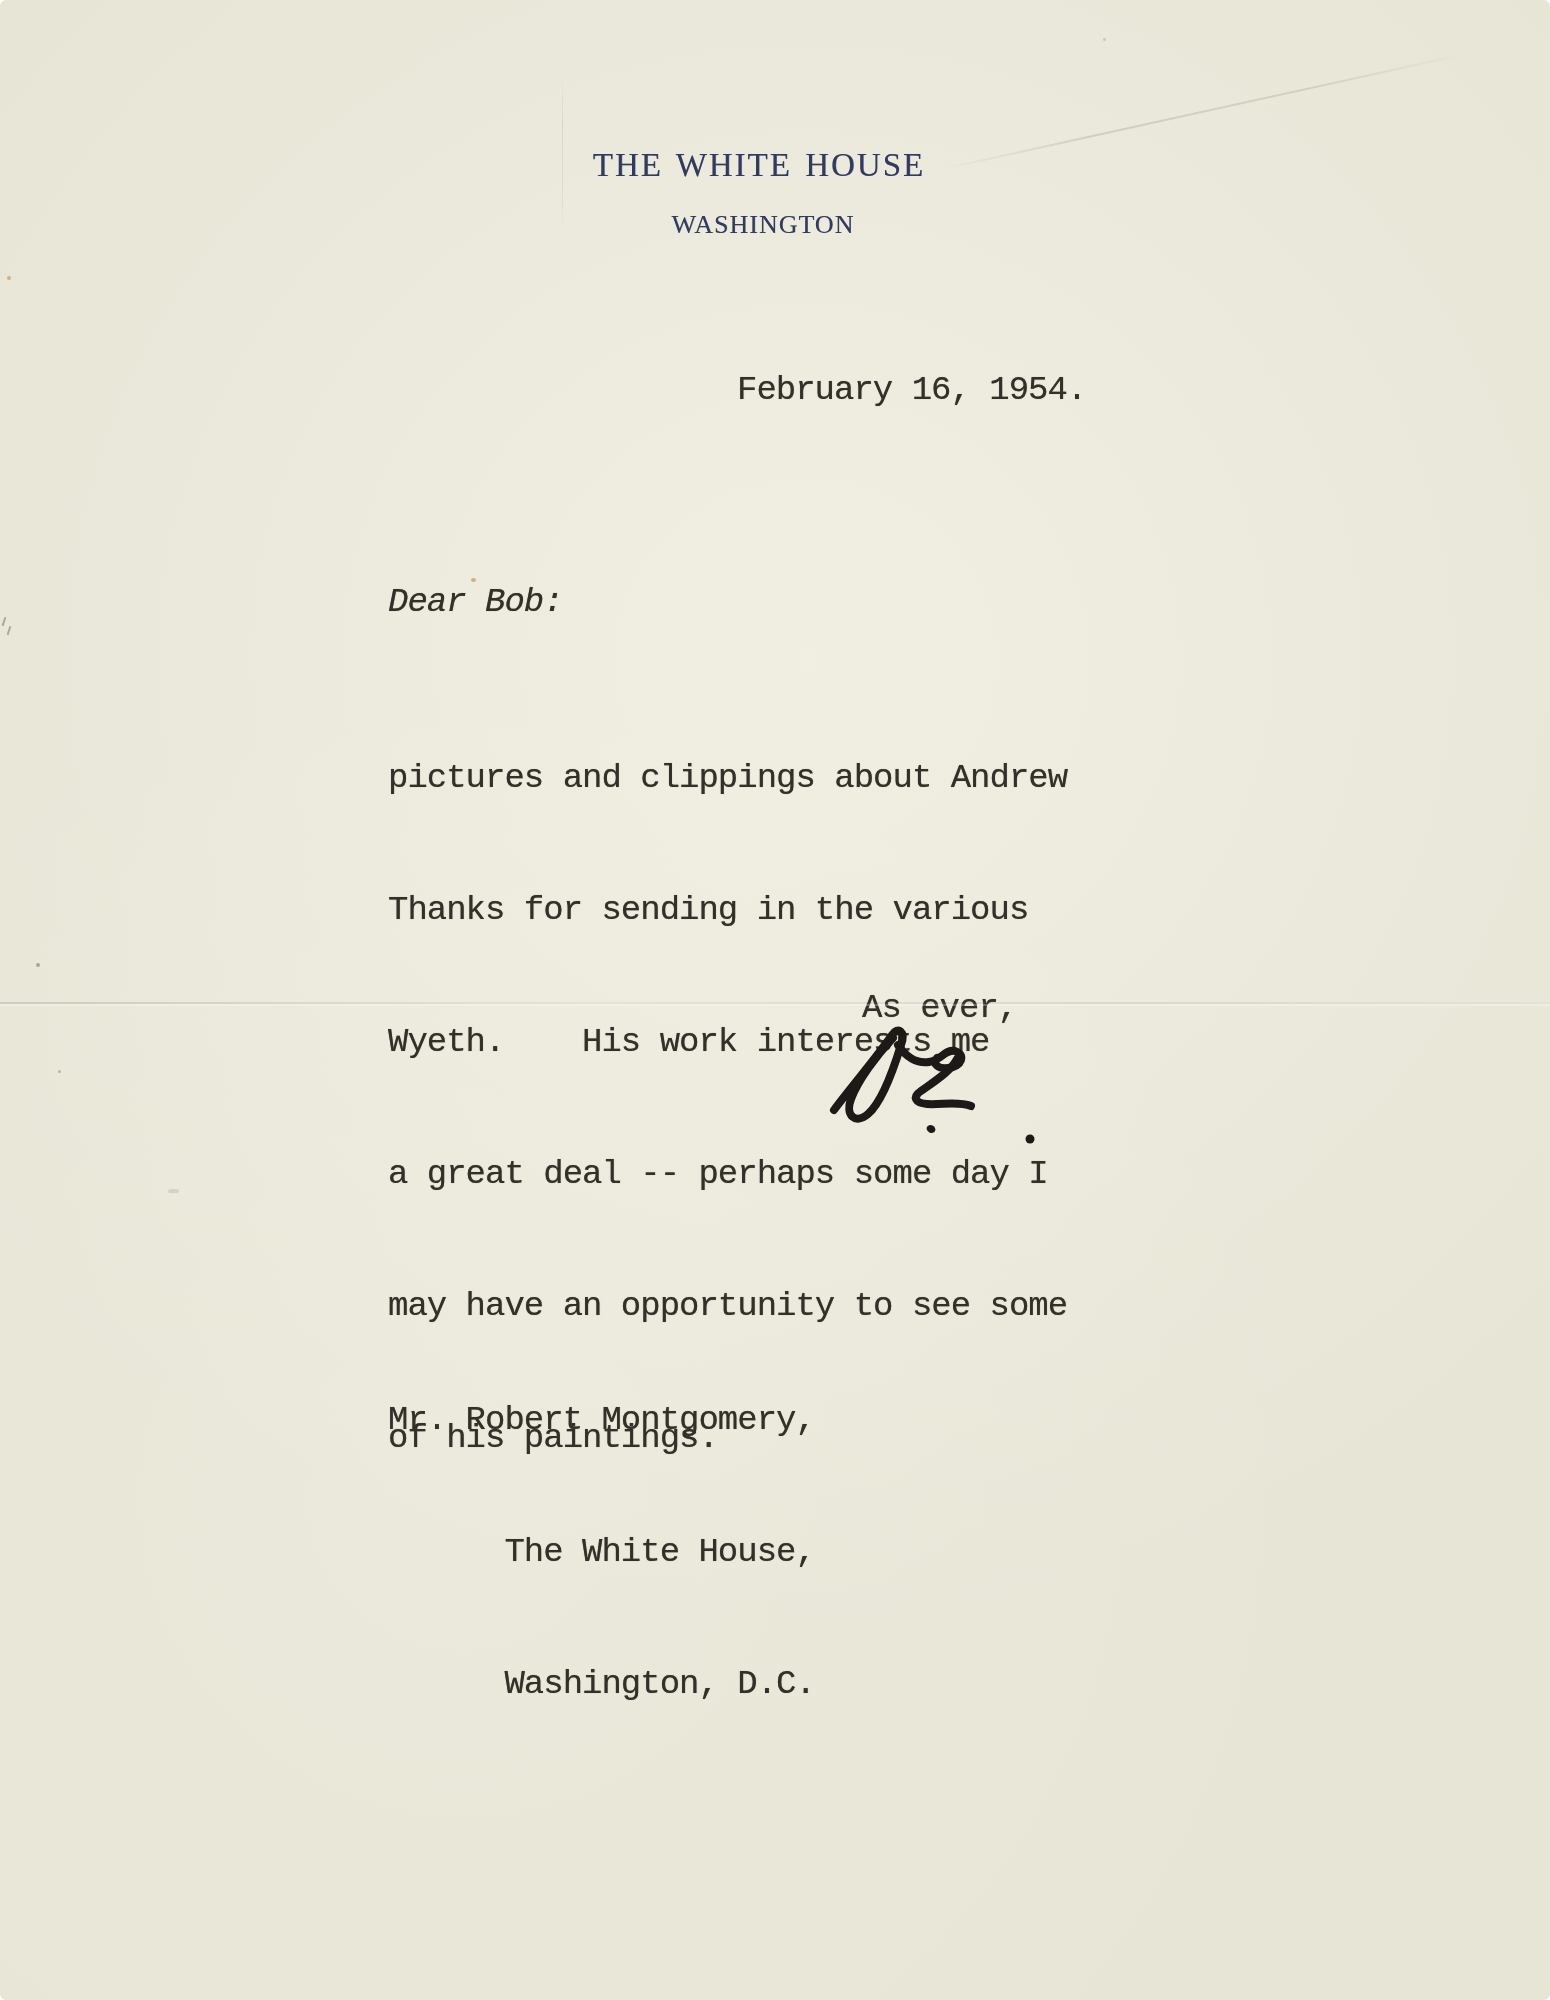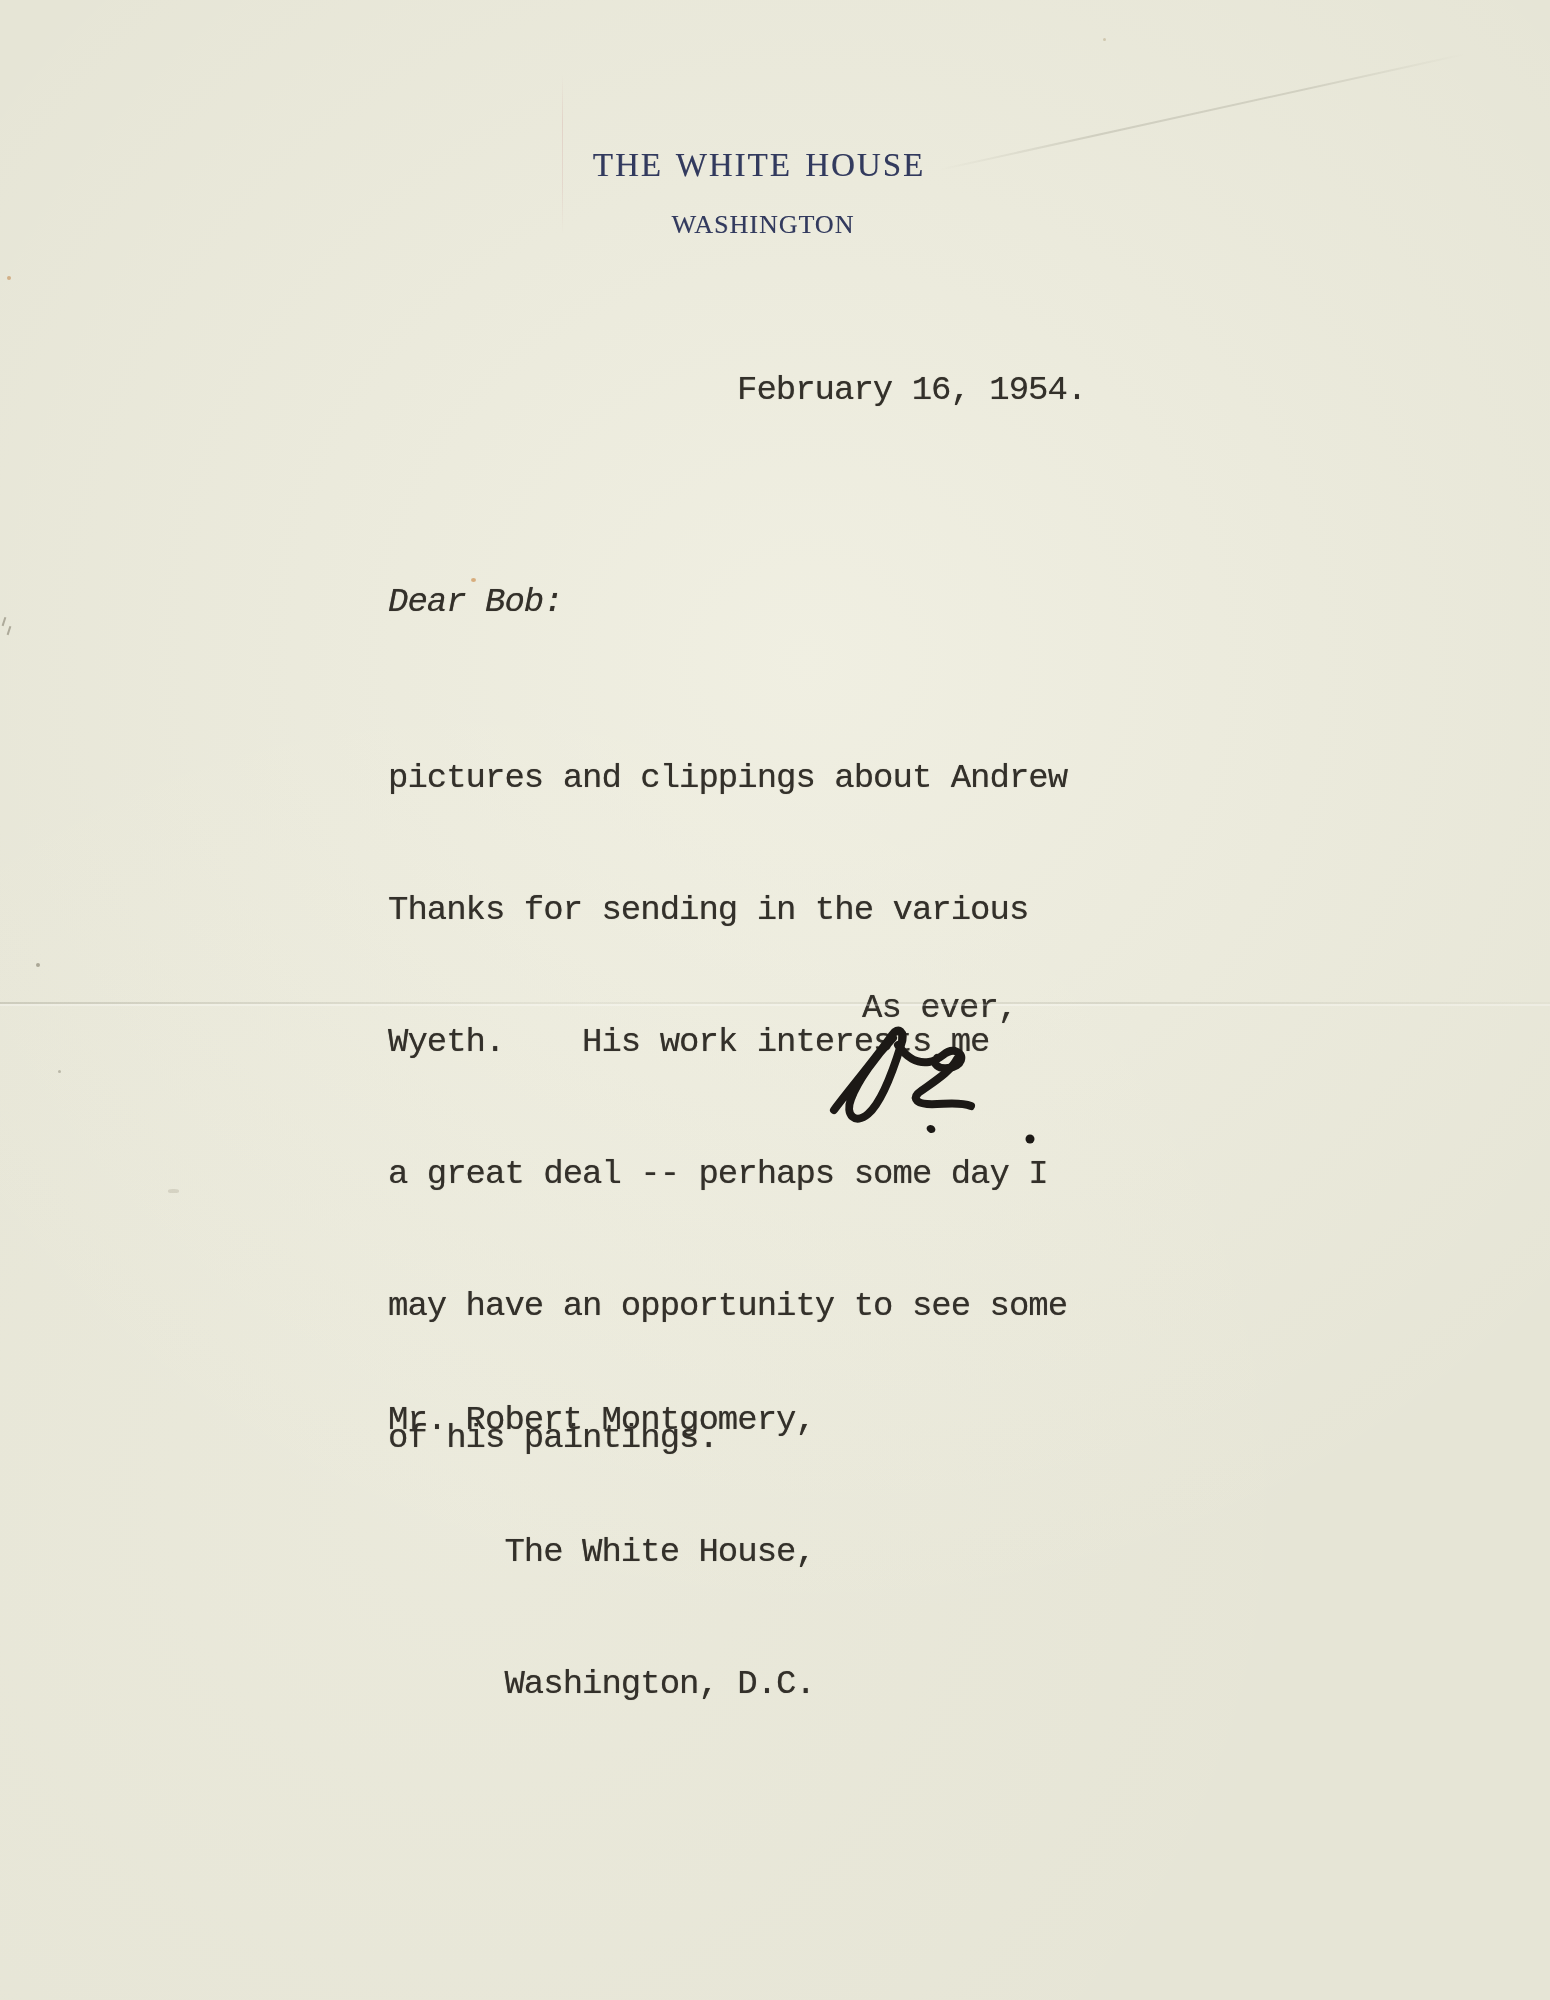--- a/index.html
+++ b/index.html
@@ -15,20 +15,21 @@
   
   .paper {
     position: absolute;
     left: 0; top: 0;
     width: 1550px; height: 2000px;
     background-color: #e6e5d6;
     background-image:
       radial-gradient(95% 70% at 52% 33%, rgba(252,251,240,0.45), rgba(252,251,240,0) 70%),
       radial-gradient(80% 60% at 30% 75%, rgba(248,247,235,0.25), rgba(248,247,235,0) 70%),
       radial-gradient(150% 130% at 50% 50%, rgba(0,0,0,0) 68%, rgba(115,113,92,0.13) 100%);
+    border-radius: 6px;
   }
   
   .letterhead-name {
     position: absolute;
     left: -16px; top: 149px;
     width: 1550px;
     text-align: center;
     font-family: "Liberation Serif", "DejaVu Serif", serif;
     font-size: 33px;
     letter-spacing: 2px;

